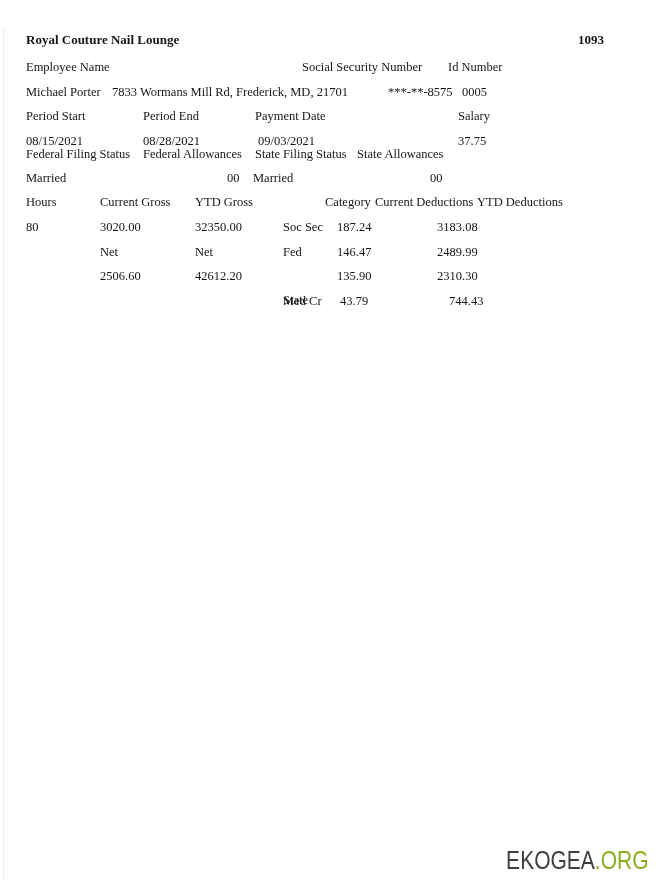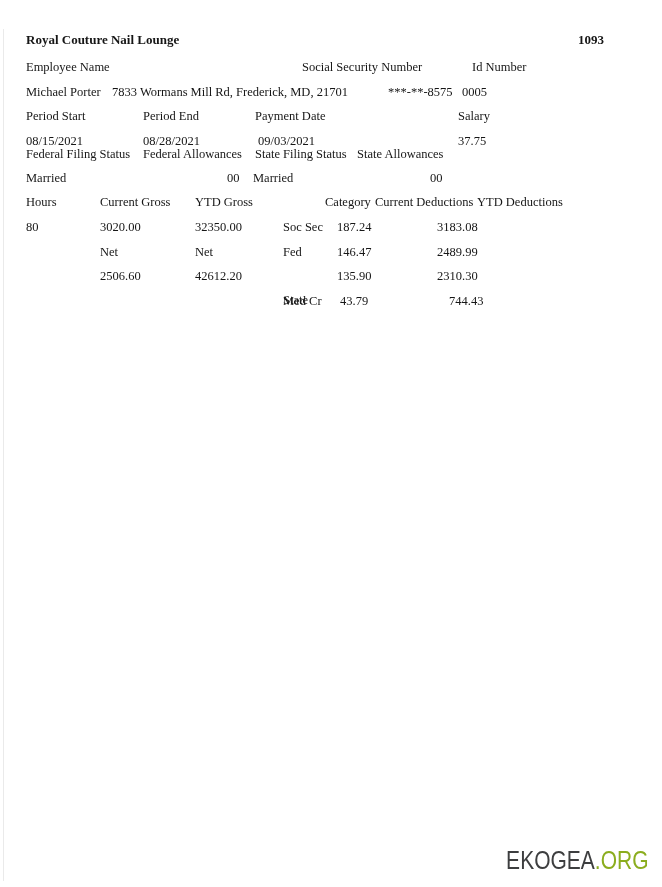--- a/index.html
+++ b/index.html
@@ -47,21 +47,21 @@
 
   <div class="edge-line"></div>
 
   <div class="t b hdr" style="left:26px; top:33px;">
     <span>Royal Couture Nail Lounge</span>
   </div>
   <span class="t b" style="left:578px; top:33px;">1093</span>
 
   <span class="t" style="left:26px; top:61px;">Employee Name</span>
   <span class="t" style="left:302px; top:61px;">Social Security Number</span>
-  <span class="t" style="left:448px; top:61px;margin-left:24px;">Id Number</span>
+  <span class="t" style="left:448px; top:61px;">Id Number</span>
 
   <span class="t" style="left:26px; top:86px;">Michael Porter</span>
   <span class="t" style="left:112px; top:86px;">7833 Wormans Mill Rd, Frederick, MD, 21701</span>
   <span class="t" style="left:388px; top:86px;">***-**-8575</span>
   <span class="t" style="left:462px; top:86px;">0005</span>
 
   <span class="t" style="left:26px; top:110px;">Period Start</span>
   <span class="t" style="left:143px; top:110px;">Period End</span>
   <span class="t" style="left:255px; top:110px;">Payment Date</span>
   <span class="t" style="left:458px; top:110px;">Salary</span>

